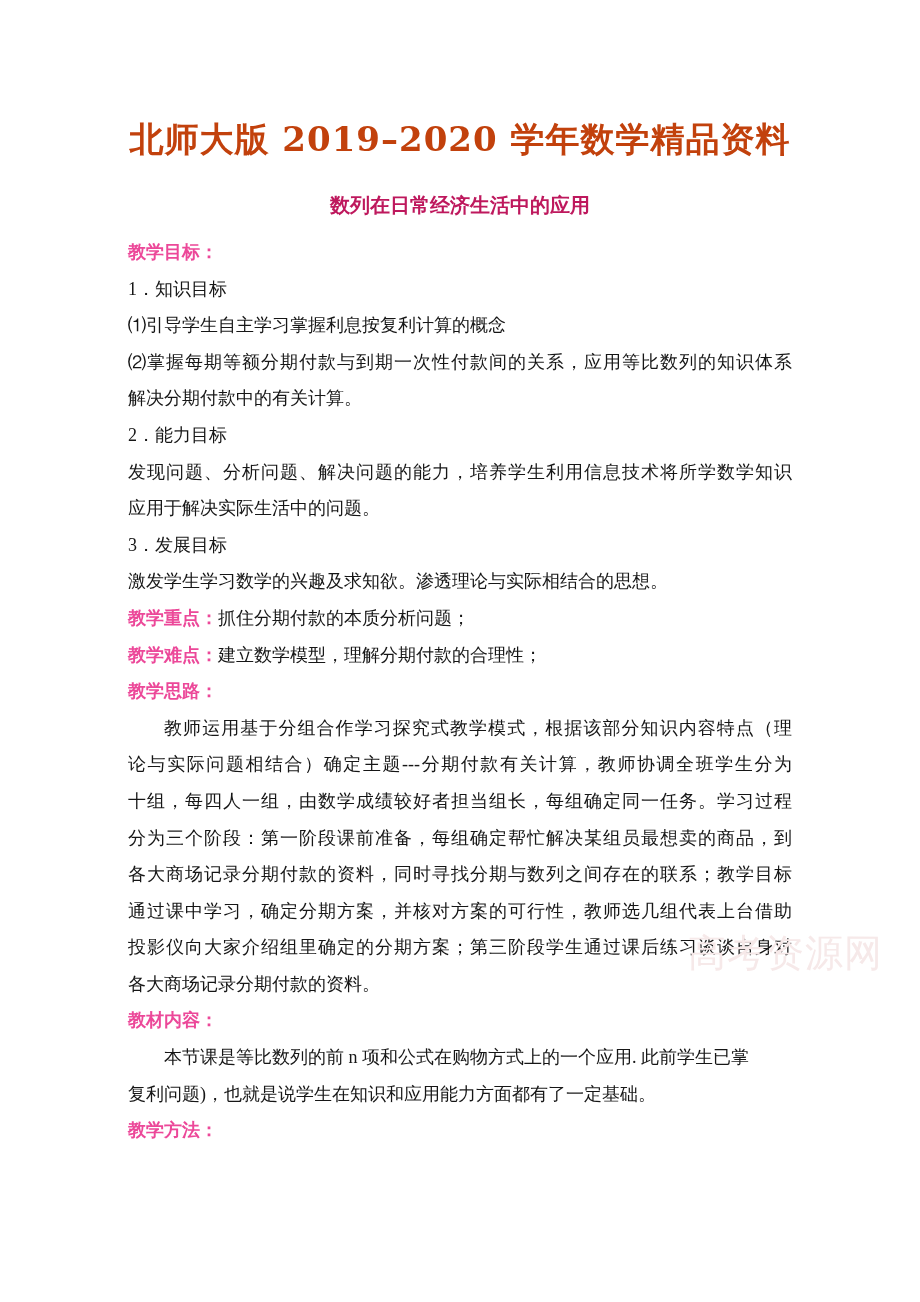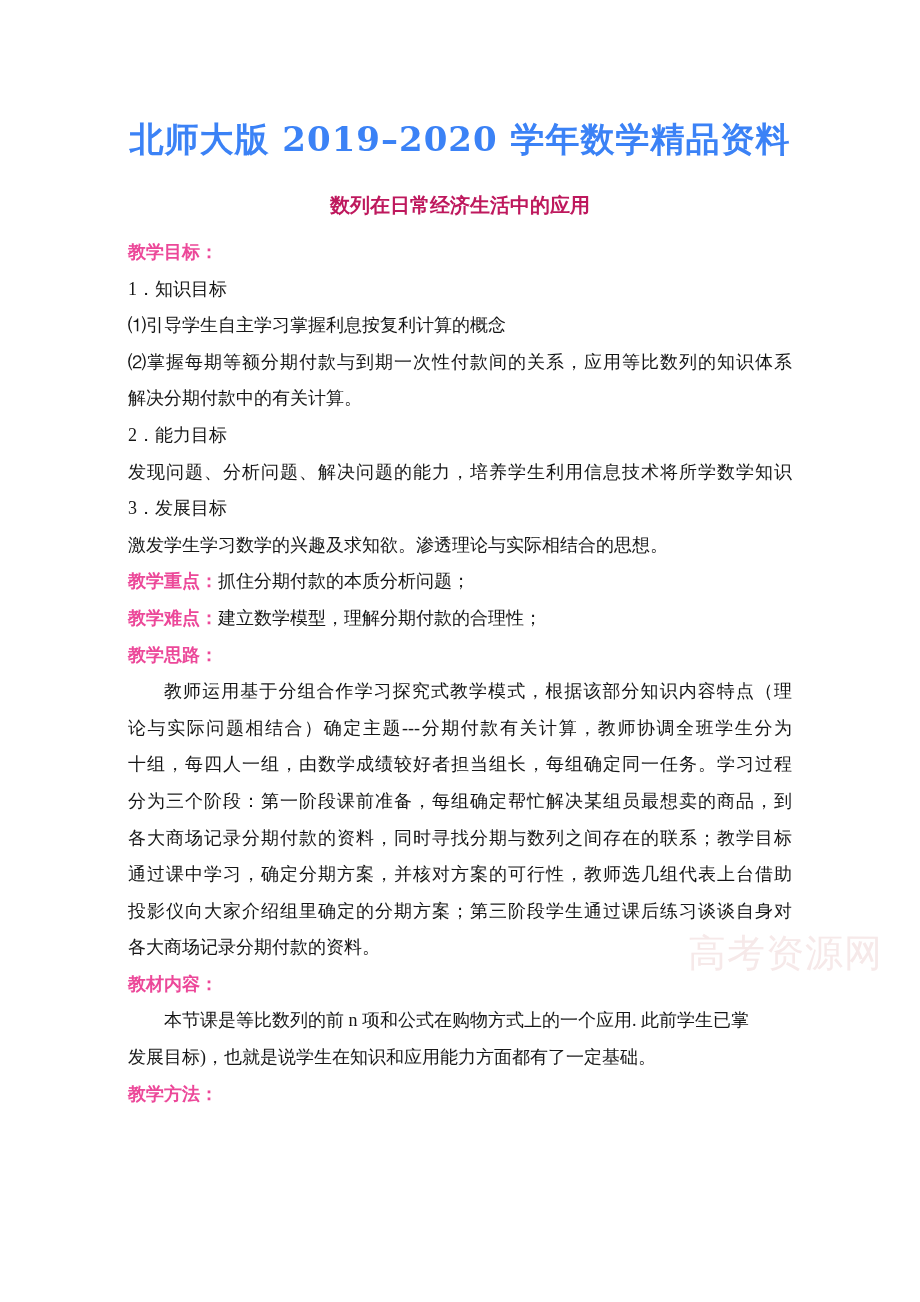--- a/index.html
+++ b/index.html
@@ -66,43 +66,44 @@
     white-space: nowrap;
     z-index: 0;
   }
 </style>
 </head>
 <body>
 
 <div class="page">
   <div class="watermark" style="color: rgb(246, 233, 233);">高考资源网</div>
 
-  <div class="banner" style="color: #3b82f6;">北师大版 2019–2020 学年数学精品资料</div>
+  <div class="banner" style="color: #c2410c;">北师大版 2019–2020 学年数学精品资料</div>
 
   <div class="doc-title">数列在日常经济生活中的应用</div>
 
   <div class="doc-body">
       <div class="line heading">教学目标：</div>
       <div class="line">1．知识目标</div>
       <div class="line">⑴引导学生自主学习掌握利息按复利计算的概念</div>
       <div class="line fill">⑵掌握每期等额分期付款与到期一次性付款间的关系，应用等比数列的知识体系</div>
       <div class="line">解决分期付款中的有关计算。</div>
       <div class="line">2．能力目标</div>
       <div class="line fill">发现问题、分析问题、解决问题的能力，培养学生利用信息技术将所学数学知识</div>
+      <div class="line">应用于解决实际生活中的问题。</div>
       <div class="line">3．发展目标</div>
       <div class="line">激发学生学习数学的兴趣及求知欲。渗透理论与实际相结合的思想。</div>
       <div class="line"><span class="label">教学重点：</span><span>抓住分期付款的本质分析问题；</span></div>
       <div class="line"><span class="label">教学难点：</span><span>建立数学模型，理解分期付款的合理性；</span></div>
       <div class="line heading">教学思路：</div>
       <div class="line indent fill">教师运用基于分组合作学习探究式教学模式，根据该部分知识内容特点（理</div>
       <div class="line fill">论与实际问题相结合）确定主题---分期付款有关计算，教师协调全班学生分为</div>
       <div class="line fill">十组，每四人一组，由数学成绩较好者担当组长，每组确定同一任务。学习过程</div>
       <div class="line fill">分为三个阶段：第一阶段课前准备，每组确定帮忙解决某组员最想卖的商品，到</div>
       <div class="line fill">各大商场记录分期付款的资料，同时寻找分期与数列之间存在的联系；教学目标</div>
       <div class="line fill">通过课中学习，确定分期方案，并核对方案的可行性，教师选几组代表上台借助</div>
       <div class="line fill">投影仪向大家介绍组里确定的分期方案；第三阶段学生通过课后练习谈谈自身对</div>
       <div class="line">各大商场记录分期付款的资料。</div>
       <div class="line heading">教材内容：</div>
       <div class="line indent">本节课是等比数列的前 n 项和公式在购物方式上的一个应用. 此前学生已掌</div>
-      <div class="line">发展目标)，也就是说学生在知识和应用能力方面都有了一定基础。</div>
+      <div class="line">复利问题)，也就是说学生在知识和应用能力方面都有了一定基础。</div>
       <div class="line heading">教学方法：</div>
     </div>
 </div>
 
 </body></html>

